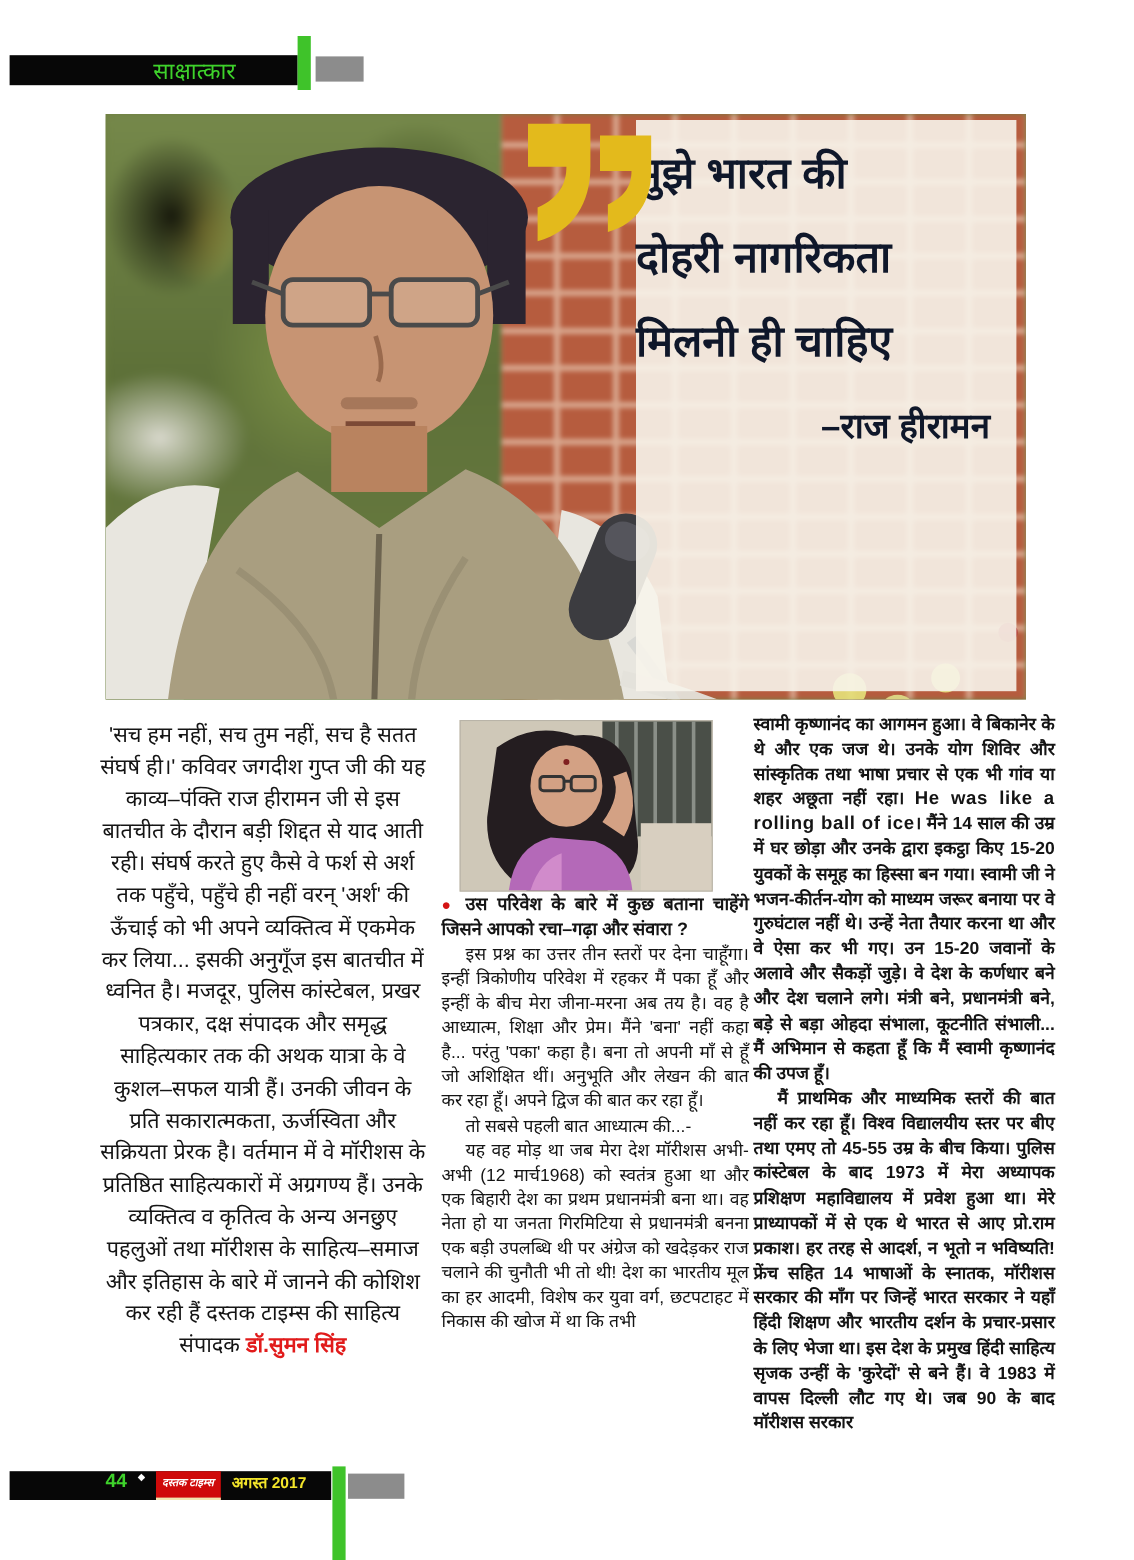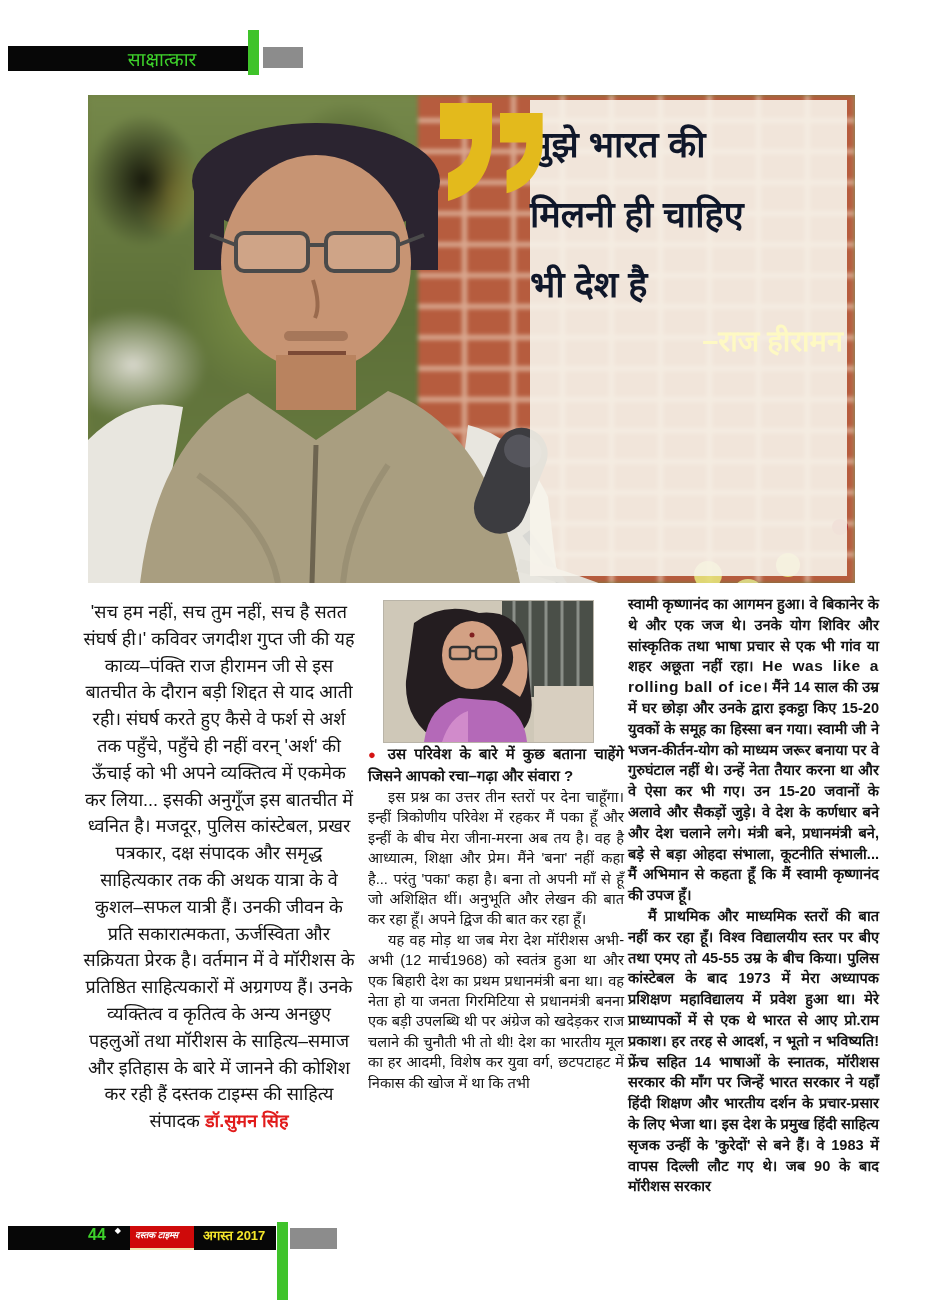--- a/index.html
+++ b/index.html
@@ -32,22 +32,22 @@
     background-image:
       repeating-linear-gradient(0deg, rgba(0,0,0,0) 0 26px, #d9a88f 26px 31px),
       repeating-linear-gradient(90deg, rgba(0,0,0,0) 0 44px, #d9a88f 44px 49px);
     filter:blur(2px); }
   .person-svg{ position:absolute; left:0; top:0; }
   .quote-panel{ position:absolute; left:442px; top:5px; width:317px; height:476px;
     background:rgba(247,244,235,0.9); }
   .q-lines{ padding-top:10px; }
   .q-line{ font-size:36px; line-height:70px; font-weight:bold; color:#0f172a;
     text-align:left; white-space:nowrap; }
-  .q-attr{ padding-right:4px; text-align:right;
-    font-size:29px; font-weight:bold; color:#fef9c3; }
+  .q-attr{ margin-top:14px; padding-right:22px; text-align:right;
+    font-size:29px; font-weight:bold; color:#0f172a; }
   .quote-marks{ position:absolute; left:352px; top:8px; }
 
   
   .col{ position:absolute; color:#141414; }
   .col-left{ left:83px; top:599px; width:272px; font-size:18px; line-height:26.8px; text-align:center; }
   .col-left .editor{ color:#e11b1b; font-weight:bold; }
   .col-mid{ left:368px; top:598px; width:256px; font-size:14.6px; line-height:20.4px; text-align:justify; }
   .col-right{ left:628px; top:594px; width:251px; font-size:14.6px; line-height:20.8px; text-align:justify;font-weight:bold; }
   .col p{ margin:0; }
   .indent{ text-indent:20px; }
@@ -58,21 +58,21 @@
   .question{ margin:0 0 1px 0 !important; font-weight:bold; font-size:15px; line-height:21px; }
   .q-bullet{ color:#d41414; font-size:13px; }
   .en{ font-family:"Liberation Sans", sans-serif; font-size:15.5px; letter-spacing:.5px; }
 
   
   .f-bar{ position:absolute; left:8px; top:1226px; width:268px; height:24px; background:#070707;
     display:flex; gap:9px; padding-left:80px; box-sizing:border-box; }
   .f-num{ color:#3ed22b; font-weight:bold; font-size:16px; }
   .f-diamond{ color:#ffffff; font-size:8px; }
   .f-logo{ background:#cf0a0a; color:#ffffff; font-size:9px; font-weight:bold; font-style:italic;
-    padding:2px 16px 1px 5px; border-bottom:2px solid #f0e6b0; white-space:nowrap; }
+    padding:2px 6px 1px 5px; border-bottom:2px solid #f0e6b0; white-space:nowrap; }
   .f-date{ color:#f3e52a; font-weight:bold; font-size:13px; white-space:nowrap; }
   .f-stripe{ position:absolute; left:277px; top:1222px; width:11px; height:78px; background:#3fc32a; }
   .f-gray{ position:absolute; left:290px; top:1228px; width:47px; height:21px; background:#8c8c8c; }
 </style>
 </head>
 <body>
 
 <div class="page">
 
   <div class="h-bar">
@@ -121,22 +121,22 @@
         <circle cx="700" cy="470" r="12" fill="#e6e37a"></circle>
         <circle cx="730" cy="530" r="18" fill="#d9dd7f"></circle>
         <circle cx="680" cy="555" r="14" fill="#e6e37a"></circle>
         <circle cx="752" cy="432" r="8" fill="#b03030"></circle>
       </g>
     </svg>
 
     <div class="quote-panel">
       <div class="q-lines">
         <div class="q-line">मुझे भारत की</div>
+        <div class="q-line">दोहरी नागरिकता</div>
         <div class="q-line">मिलनी ही चाहिए</div>
-        <div class="q-line">भी देश है</div>
       </div>
       <div class="q-attr">–राज हीरामन</div>
     </div>
 
     <svg class="quote-marks" width="112" height="100" viewBox="0 0 112 100">
       <path fill="#e3ba1c" d="M0,0 H52 V36 C52,66 38,90 8,98 L8,70 C26,62 32,50 32,36 H0 Z"></path>
       <path fill="#e3ba1c" transform="translate(60,10) scale(0.82)" d="M0,0 H52 V36 C52,66 38,90 8,98 L8,70 C26,62 32,50 32,36 H0 Z"></path>
     </svg>
   </div>
 
@@ -167,20 +167,21 @@
           </g>
           <circle cx="88" cy="34" r="2.5" fill="#802020"></circle>
           <path d="M118,84 Q134,62 127,46 L138,42 Q150,72 136,96 Z" fill="#d3a184"></path>
           <path d="M40,141 Q45,104 75,97 L112,100 Q140,110 143,141 Z" fill="#b469b8"></path>
           <path d="M58,141 Q66,116 84,110 L84,141 Z" fill="#d893d0" opacity="0.8"></path>
         </svg>
       </div>
     </div>
     <p class="question"><span class="q-bullet">●</span><span> उस परिवेश के बारे में कुछ बताना चाहेंगे जिसने आपको रचा–गढ़ा और संवारा ?</span></p>
     <p class="indent">इस प्रश्न का उत्तर तीन स्तरों पर देना चाहूँगा। इन्हीं त्रिकोणीय परिवेश में रहकर मैं पका हूँ और इन्हीं के बीच मेरा जीना-मरना अब तय है। वह है आध्यात्म, शिक्षा और प्रेम। मैंने 'बना' नहीं कहा है... परंतु 'पका' कहा है। बना तो अपनी माँ से हूँ जो अशिक्षित थीं। अनुभूति और लेखन की बात कर रहा हूँ। अपने द्विज की बात कर रहा हूँ।</p>
+    <p class="indent">तो सबसे पहली बात आध्यात्म की...-</p>
     <p class="indent">यह वह मोड़ था जब मेरा देश मॉरीशस अभी-अभी (12 मार्च1968) को स्वतंत्र हुआ था और एक बिहारी देश का प्रथम प्रधानमंत्री बना था। वह नेता हो या जनता गिरमिटिया से प्रधानमंत्री बनना एक बड़ी उपलब्धि थी पर अंग्रेज को खदेड़कर राज चलाने की चुनौती भी तो थी! देश का भारतीय मूल का हर आदमी, विशेष कर युवा वर्ग, छटपटाहट में निकास की खोज में था कि तभी</p>
   </div>
 
   <div class="col col-right">
     <p><span>स्वामी कृष्णानंद का आगमन हुआ। वे बिकानेर के थे और एक जज थे। उनके योग शिविर और सांस्कृतिक तथा भाषा प्रचार से एक भी गांव या शहर अछूता नहीं रहा। </span><span class="en">He was like a rolling ball of ice</span><span>। मैंने 14 साल की उम्र में घर छोड़ा और उनके द्वारा इकट्ठा किए 15-20 युवकों के समूह का हिस्सा बन गया। स्वामी जी ने भजन-कीर्तन-योग को माध्यम जरूर बनाया पर वे गुरुघंटाल नहीं थे। उन्हें नेता तैयार करना था और वे ऐसा कर भी गए। उन 15-20 जवानों के अलावे और सैकड़ों जुड़े। वे देश के कर्णधार बने और देश चलाने लगे। मंत्री बने, प्रधानमंत्री बने, बड़े से बड़ा ओहदा संभाला, कूटनीति संभाली... मैं अभिमान से कहता हूँ कि मैं स्वामी कृष्णानंद की उपज हूँ।</span></p>
     <p class="indent">मैं प्राथमिक और माध्यमिक स्तरों की बात नहीं कर रहा हूँ। विश्व विद्यालयीय स्तर पर बीए तथा एमए तो 45-55 उम्र के बीच किया। पुलिस कांस्टेबल के बाद 1973 में मेरा अध्यापक प्रशिक्षण महाविद्यालय में प्रवेश हुआ था। मेरे प्राध्यापकों में से एक थे भारत से आए प्रो.राम प्रकाश। हर तरह से आदर्श, न भूतो न भविष्यति! फ्रेंच सहित 14 भाषाओं के स्नातक, मॉरीशस सरकार की माँग पर जिन्हें भारत सरकार ने यहाँ हिंदी शिक्षण और भारतीय दर्शन के प्रचार-प्रसार के लिए भेजा था। इस देश के प्रमुख हिंदी साहित्य सृजक उन्हीं के 'कुरेदों' से बने हैं। वे 1983 में वापस दिल्ली लौट गए थे। जब 90 के बाद मॉरीशस सरकार</p>
   </div>
 
   <div class="f-bar">
     <span class="f-num">44</span>

